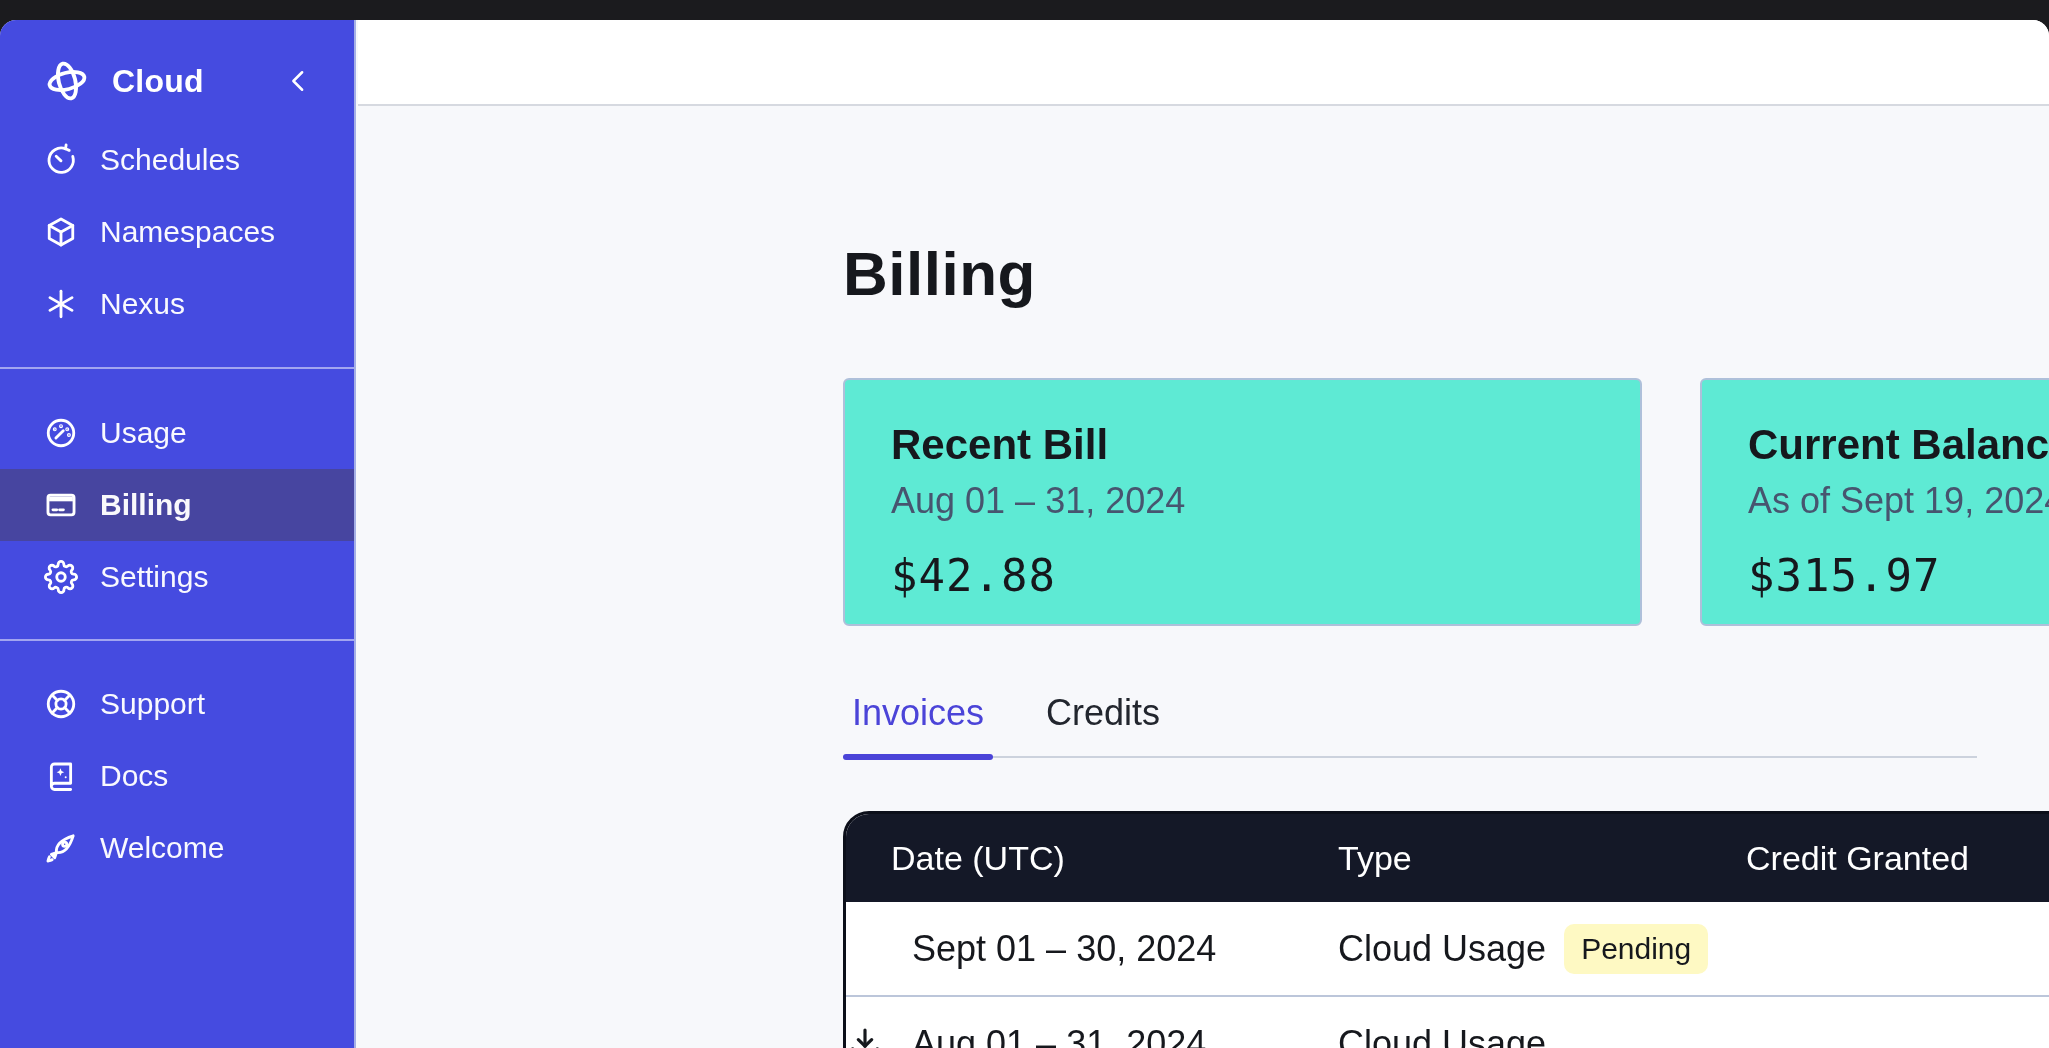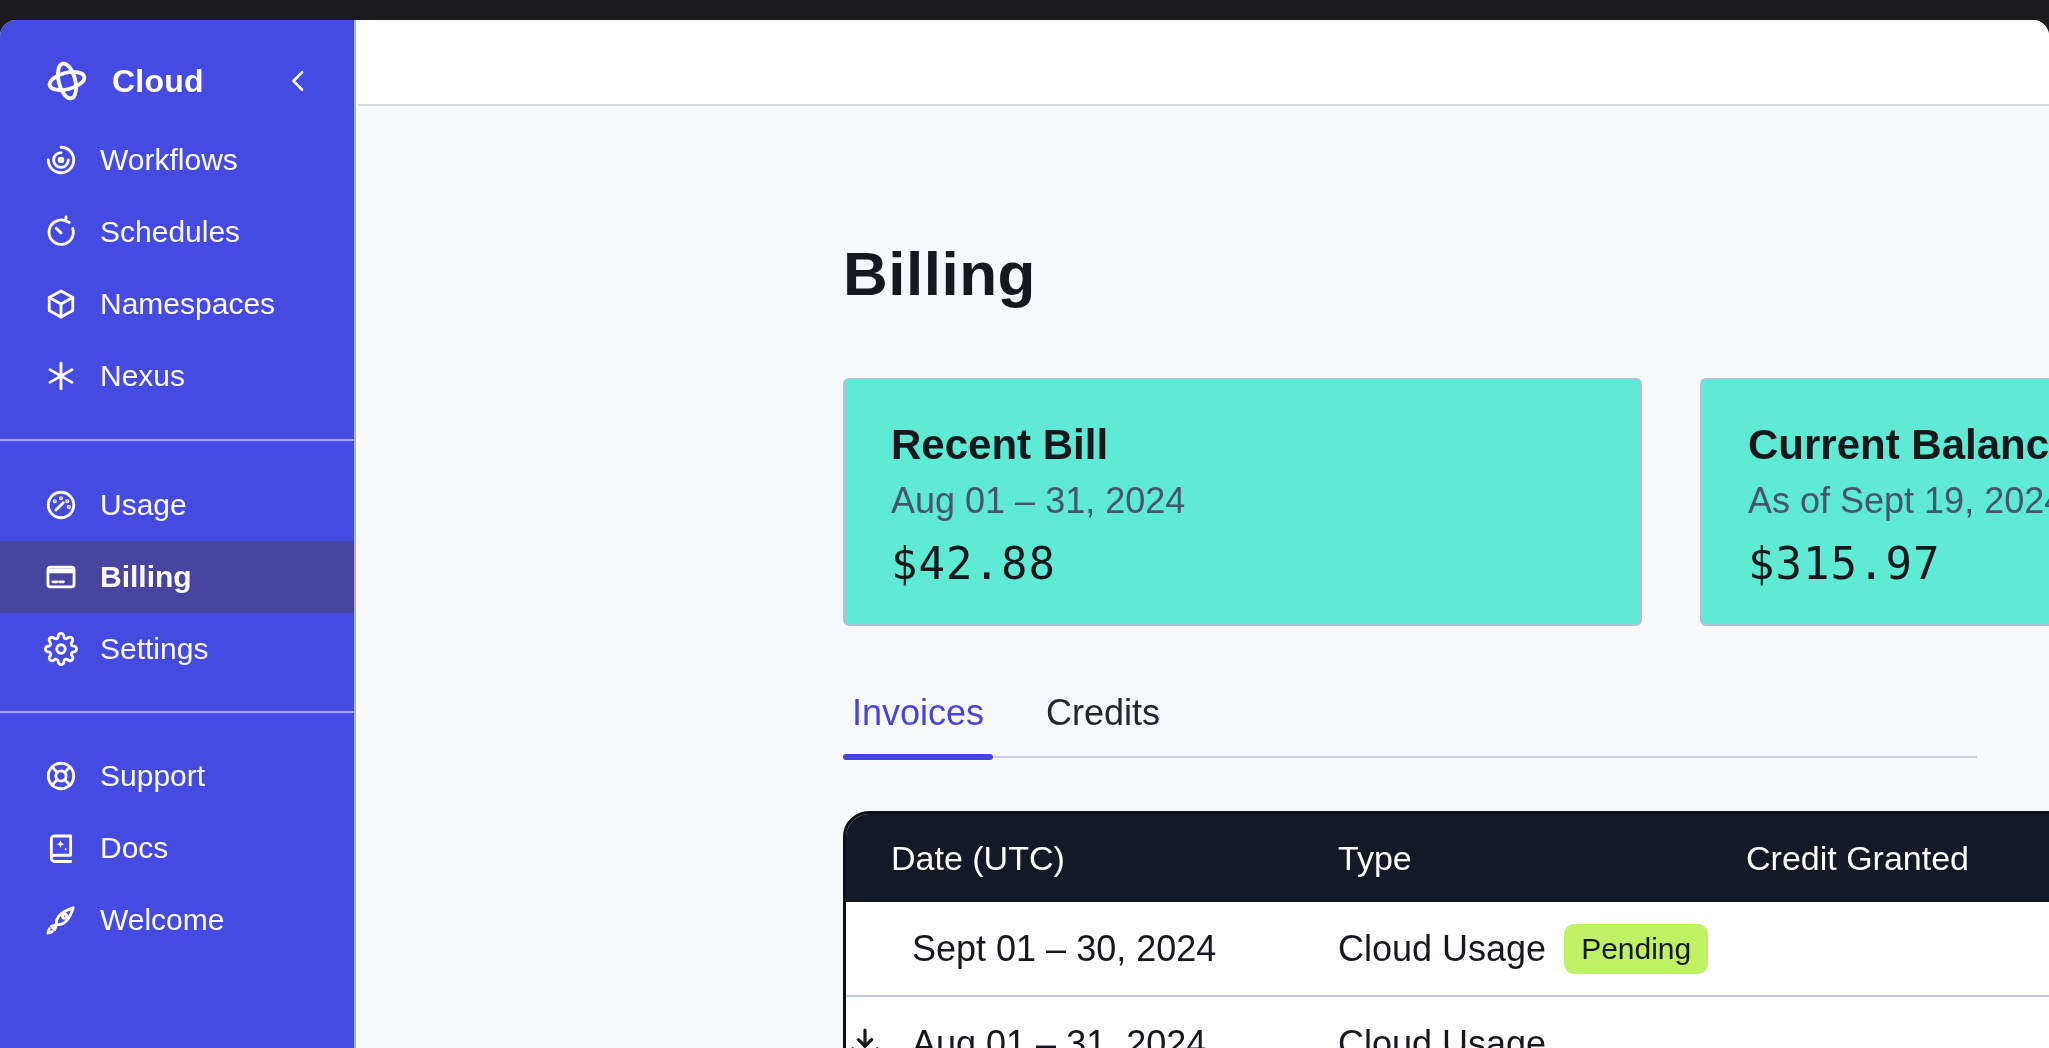--- a/index.html
+++ b/index.html
@@ -51,21 +51,21 @@
   .cards{display:flex;gap:58px;margin-top:67px;}
   .card{
     box-sizing:border-box;width:799px;height:248px;flex:0 0 auto;
     background:#5eead4;border:2px solid #aec0da;border-radius:6px;
     padding:40px 46px;
   }
   .card-title{font-size:42px;font-weight:600;color:#16181d;line-height:50px;}
   .card-period{font-size:36px;color:#47556f;margin-top:10px;line-height:42px;}
   .card-amount{
     font-family:"DejaVu Sans Mono",monospace;font-size:44px;color:#16181d;
-    margin-top:16px;line-height:52px;letter-spacing:1px;
+    margin-top:28px;line-height:52px;letter-spacing:1px;
   }
 
   
   .tabs{
     display:flex;margin-top:66px;width:1134px;
     border-bottom:2px solid #ccd2dd;
   }
   .tab{
     position:relative;font-size:36px;color:#22262e;cursor:pointer;
     padding:0 9px 22px 9px;margin-right:44px;
@@ -91,21 +91,21 @@
     display:grid;grid-template-columns:492px 408px 1fr;align-items:center;
     height:93px;font-size:36px;color:#16181d;background:#fff;
   }
   .t-row + .t-row{border-top:2px solid #bcc6da;}
   .cell-date{display:flex;align-items:center;}
   .icon-slot{width:66px;height:40px;flex:0 0 auto;display:flex;align-items:center;}
   .dl-icon{width:38px;height:38px;cursor:pointer;}
   .dl-icon svg{stroke:#16181d;fill:none;stroke-width:2;stroke-linecap:round;stroke-linejoin:round;width:100%;height:100%;}
   .cell-type{display:flex;align-items:center;}
   .badge{
-    margin-left:18px;background:#bef264;color:#16181d;font-size:30px;
+    margin-left:18px;background:#fef9c3;color:#16181d;font-size:30px;
     font-weight:500;padding:7px 17px;border-radius:10px;line-height:36px;
   }
 </style>
 </head>
 <body>
 
 <div class="window">
 
   <nav class="sidebar">
 
@@ -118,30 +118,20 @@
       </span>
       <span>Cloud</span>
       <span class="collapse">
         <svg viewBox="0 0 24 24">
             <polyline points="14.5,5 7.5,12 14.5,19"></polyline>
           </svg>
       </span>
     </div>
 
     <div class="nav">
-      <div class="nav-item">
-        <span class="i">
-          <svg viewBox="0 0 24 24">
-            <circle cx="12" cy="12" r="1.3"></circle>
-            <path d="M12 6.8 a5.2 5.2 0 1 0 5.2 5.2"></path>
-            <path d="M12 3 a9 9 0 1 1 -9 9"></path>
-          </svg>
-        </span>
-        <span>Workflows</span>
-      </div>
       <div class="nav-item">
         <span class="i">
           <svg viewBox="0 0 24 24">
             <path d="M15.2 4.1 a8.6 8.6 0 1 0 5.1 5.4"></path>
             <polyline points="15.6,1.4 15.2,4.1 17.8,5.2"></polyline>
             <line x1="12" y1="12.6" x2="8.6" y2="9.4"></line>
           </svg>
         </span>
         <span>Schedules</span>
       </div>

